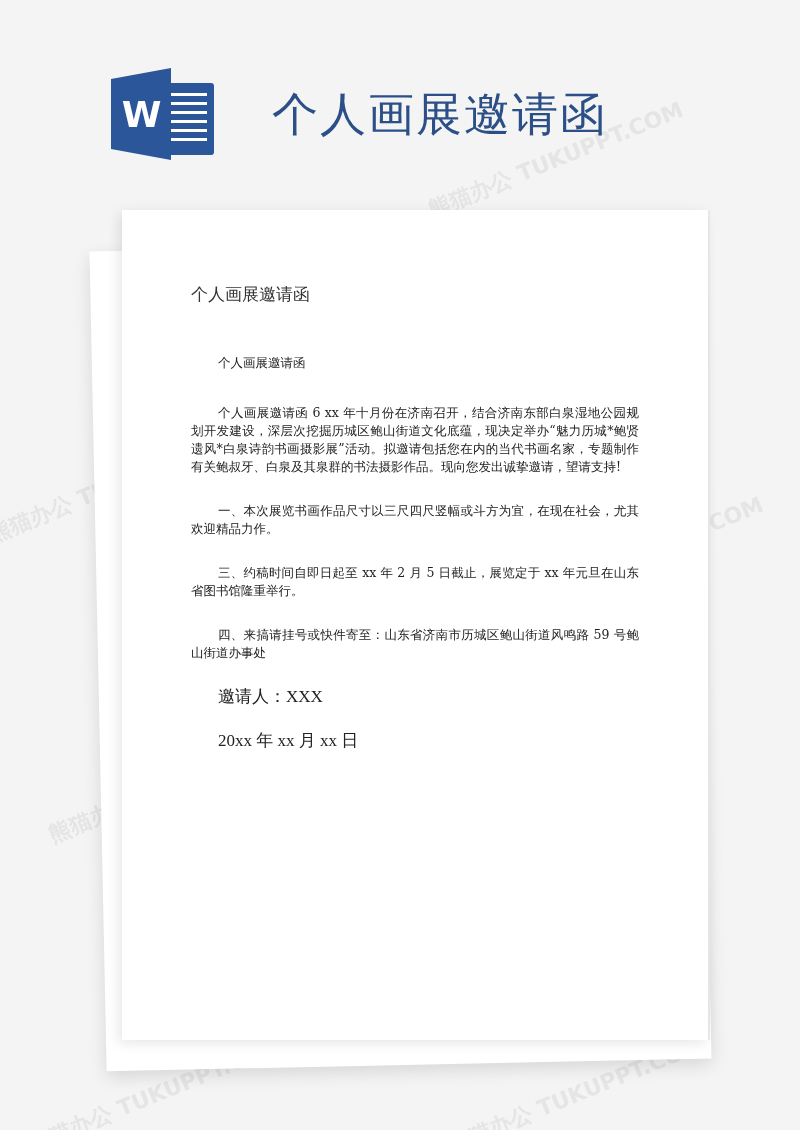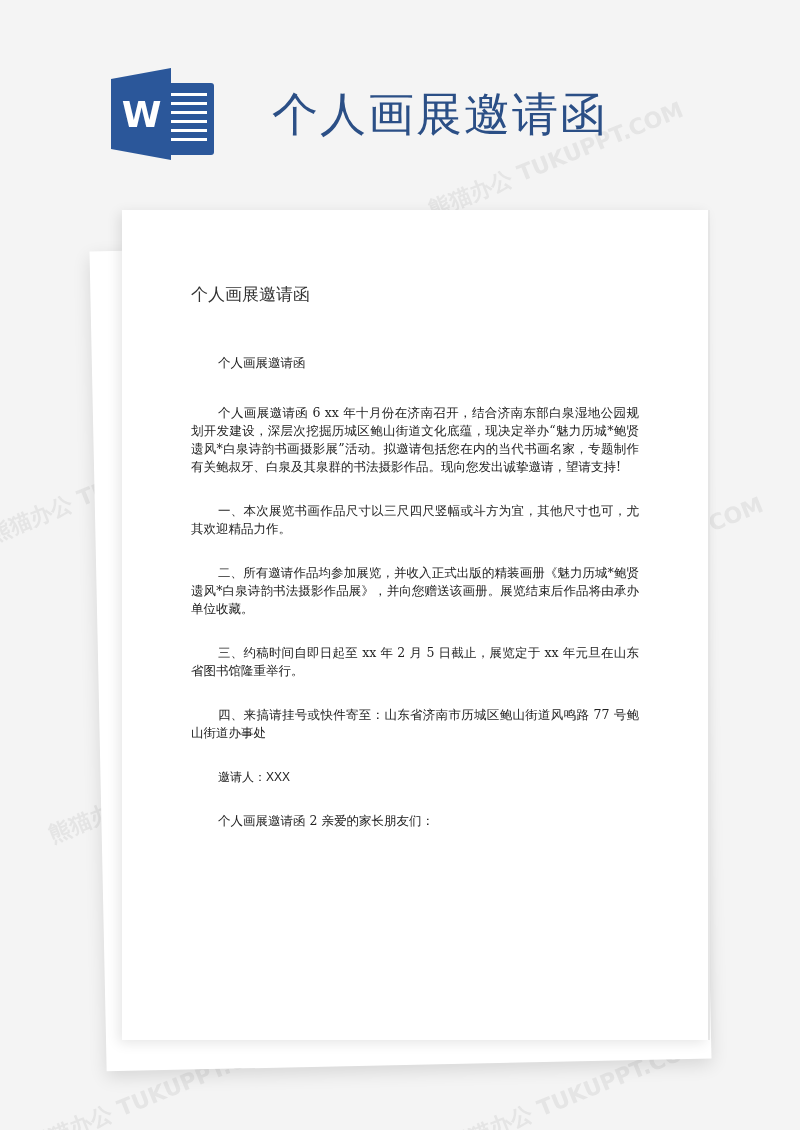--- a/index.html
+++ b/index.html
@@ -52,21 +52,21 @@
     .doc-title {
       position: absolute; left: 69px; top: 73px;
       font-size: 17px; color: #333;
     }
     .doc-body {
       position: absolute; left: 69px; top: 144px; width: 448px;
       font-size: 12.5px; color: #222; line-height: 18px;
     }
     .doc-body p { margin: 0 0 26px 0; text-indent: 27px; text-align: justify; }
     .doc-body p.sub { margin-bottom: 32px; }
-    .doc-body p.plain { font-family: Liberation Sans, sans-serif; font-size: 12px; }
+    .doc-body p.plain { font-family: Liberation Serif, serif; font-size: 17px; }
     .watermark {
       position: absolute; font-family: "DejaVu Sans", sans-serif; font-weight: bold;
       font-size: 22px; color: rgba(200,200,200,0.35);
       transform: rotate(-22deg); white-space: nowrap; pointer-events: none;
     }
   </style>
 </head>
 <body>
 
 <div class="watermark" style="left:420px;top:145px;">熊猫办公 TUKUPPT.COM</div>
@@ -93,20 +93,19 @@
   <div class="header-title">个人画展邀请函</div>
 </div>
 
 <div class="paper-back"></div>
 
 <div class="paper-front">
   <div class="doc-title">个人画展邀请函</div>
   <div class="doc-body">
     <p class="sub">个人画展邀请函</p>
     <p>个人画展邀请函 6 xx 年十月份在济南召开，结合济南东部白泉湿地公园规划开发建设，深层次挖掘历城区鲍山街道文化底蕴，现决定举办“魅力历城*鲍贤遗风*白泉诗韵书画摄影展”活动。拟邀请包括您在内的当代书画名家，专题制作有关鲍叔牙、白泉及其泉群的书法摄影作品。现向您发出诚挚邀请，望请支持!</p>
-    <p>一、本次展览书画作品尺寸以三尺四尺竖幅或斗方为宜，其他尺寸也可，尤其欢迎精品力作。</p>
-    <p>二、所有邀请作品均参加展览，并收入正式出版的精装画册《魅力历城*鲍贤遗风*白泉诗韵书法摄影作品展》，并向您赠送该画册。展览结束后作品将由承办单位收藏。</p>
+    <p>一、本次展览书画作品尺寸以三尺四尺竖幅或斗方为宜，在现在社会，尤其欢迎精品力作。</p>
     <p>三、约稿时间自即日起至 xx 年 2 月 5 日截止，展览定于 xx 年元旦在山东省图书馆隆重举行。</p>
-    <p>四、来搞请挂号或快件寄至：山东省济南市历城区鲍山街道风鸣路 77 号鲍山街道办事处</p>
+    <p>四、来搞请挂号或快件寄至：山东省济南市历城区鲍山街道风鸣路 59 号鲍山街道办事处</p>
     <p class="plain">邀请人：XXX</p>
-    <p>个人画展邀请函 2 亲爱的家长朋友们：</p>
+    <p class="plain">20xx 年 xx 月 xx 日</p>
   </div>
 </div>
 
 </body></html>

